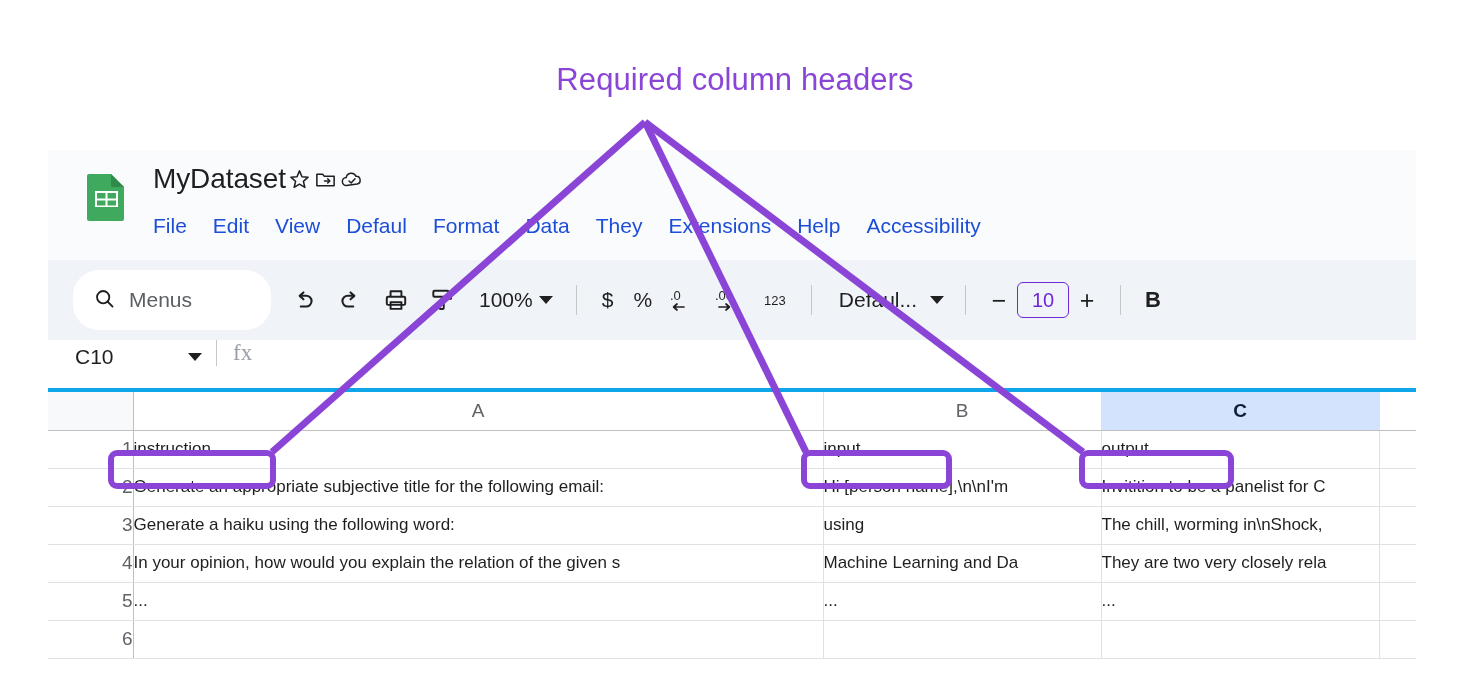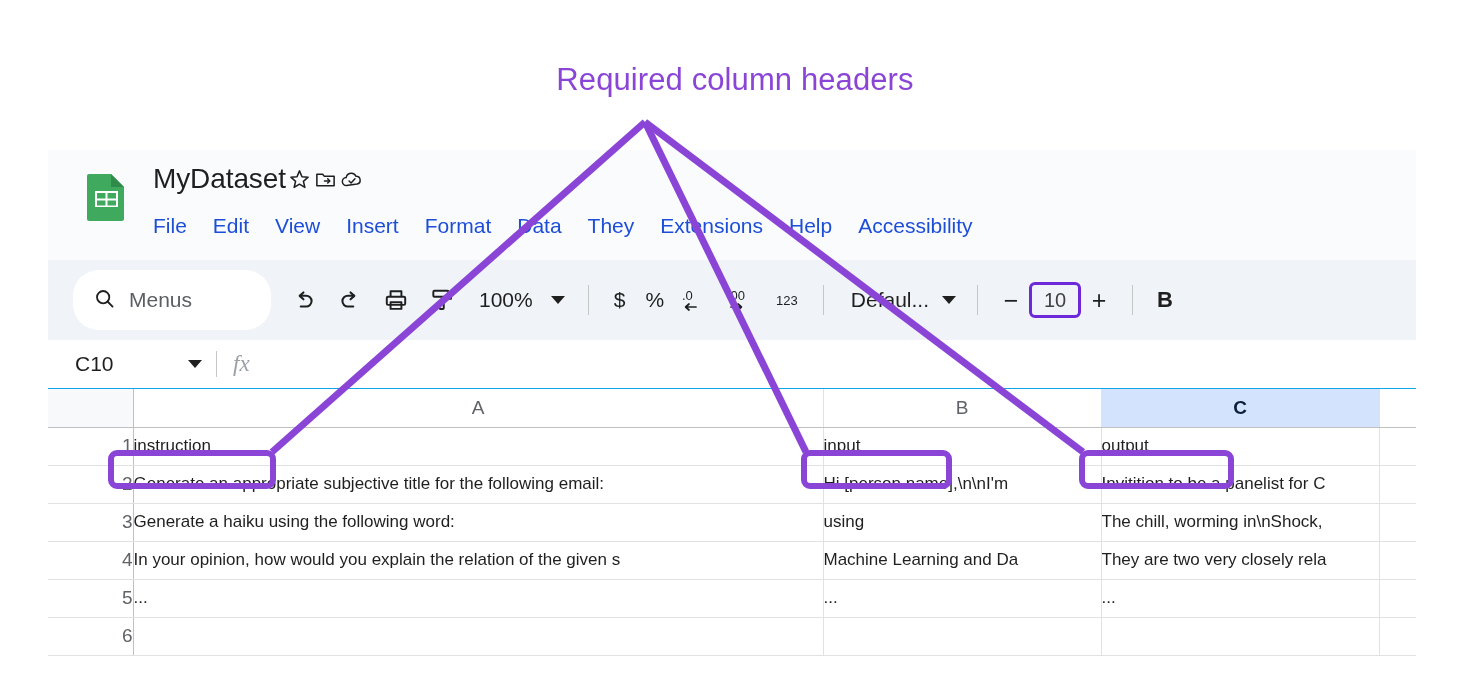--- a/index.html
+++ b/index.html
@@ -152,21 +152,21 @@
     align-items: center;
     justify-content: center;
     border-radius: 50%;
     cursor: pointer;
     flex: 0 0 auto;
   }
   .tb-gap { width: 10px; }
   .tb-zoom {
     display: flex;
     align-items: center;
-    gap: 18px;
+    gap: 6px;
     padding: 0 8px 0 14px;
     cursor: pointer;
     justify-content: center;
   }
   .tb-zoom .val {
     font-size: 21px;
     color: #1f1f1f;
   }
   .tb-sep {
     width: 1px;
@@ -185,27 +185,27 @@
     display: flex;
     align-items: center;
     gap: 13px;
     padding: 0 6px 0 12px;
     cursor: pointer;
   }
   .tb-font .val { font-size: 21px; color: #1f1f1f; }
   .fontsize-box {
     width: 52px;
     height: 36px;
-    border: 3px solid #6d28d9;
+    border: 1px solid #6d28d9;
     border-radius: 6px;
     display: flex;
     align-items: center;
     justify-content: center;
     font-size: 20px;
-    color: #404040;
+    color: #6d28d9;
     cursor: text;
     box-sizing: border-box;
   }
   .tb-pm {
     font-size: 25px;
     color: #1f1f1f;
     width: 36px;
     text-align: center;
     cursor: pointer;
   }
@@ -223,22 +223,21 @@
     border-right: 7px solid transparent;
     border-top: 8px solid #1f1f1f;
   }
 
   
   .formula-bar {
     position: relative;
     height: 48px;
     background: #ffffff;
     display: flex;
-    align-items: center;
-    border-bottom: 1px solid #0ea5e9;
+    border-bottom: 4px solid #0ea5e9;
   }
   .namebox {
     margin-left: 14px;
     width: 150px;
     height: 34px;
     display: flex;
     align-items: center;
     justify-content: space-between;
     padding-right: 10px;
     box-sizing: border-box;
@@ -250,21 +249,20 @@
     padding-left: 13px;
   }
   .fb-sep {
     width: 1px;
     height: 26px;
     background: #c4c7c5;
     margin: 0 16px 0 4px;
   }
   .fx {
     font-family: "Liberation Serif", serif;
-    font-style: italic;
     font-size: 23px;
     color: #9aa0a6;
     cursor: pointer;
   }
   .formula-input {
     flex: 1;
     height: 34px;
     font-size: 20px;
     color: #1f1f1f;
     padding-left: 14px;
@@ -396,21 +394,21 @@
           <path d="M7 18.5 a4.3 4.3 0 0 1 -0.3 -8.6 a5.6 5.6 0 0 1 10.7 -1.3 a4.2 4.2 0 0 1 1.1 8.3 z" stroke-linecap="round"></path>
           <path d="M9.8 13.6 L12 15.8 L16.2 11.2" stroke-linecap="round"></path>
         </svg>
       </span>
     </div>
 
     <div class="menu-row">
       <div class="menu-item">File</div>
       <div class="menu-item">Edit</div>
       <div class="menu-item">View</div>
-      <div class="menu-item">Insert</div>
+      <div class="menu-item">Defaul</div>
       <div class="menu-item">Format</div>
       <div class="menu-item">Data</div>
       <div class="menu-item">They</div>
       <div class="menu-item">Extensions</div>
       <div class="menu-item">Help</div>
       <div class="menu-item">Accessibility</div>
     </div>
   </div>
 
   <div class="toolbar">

